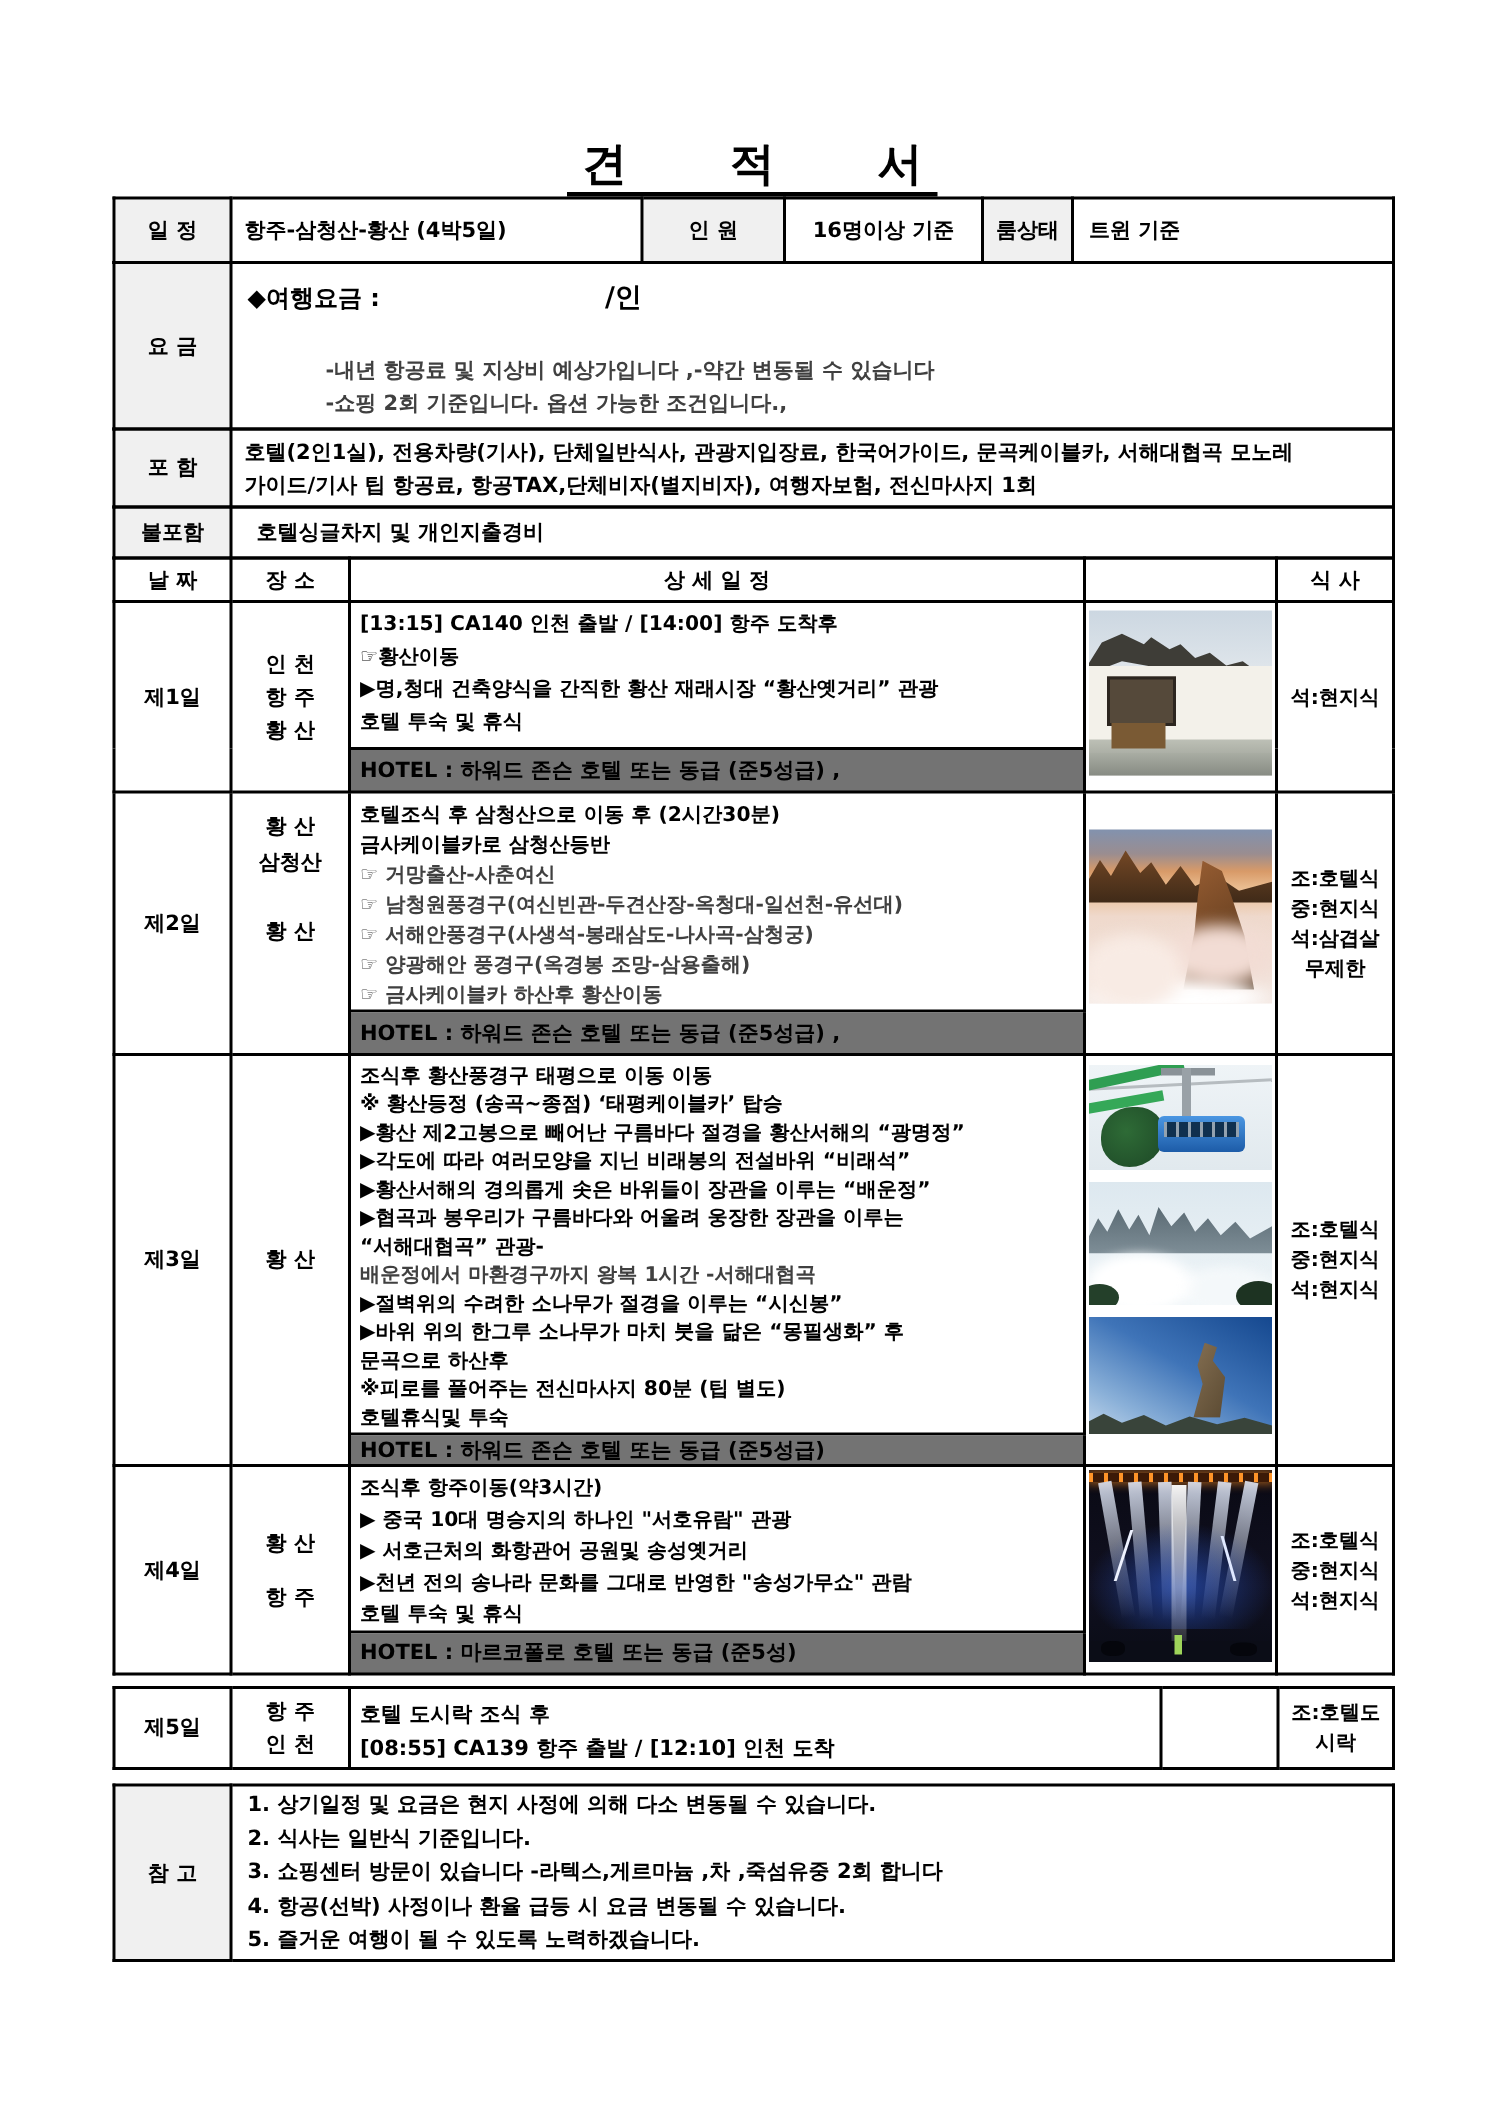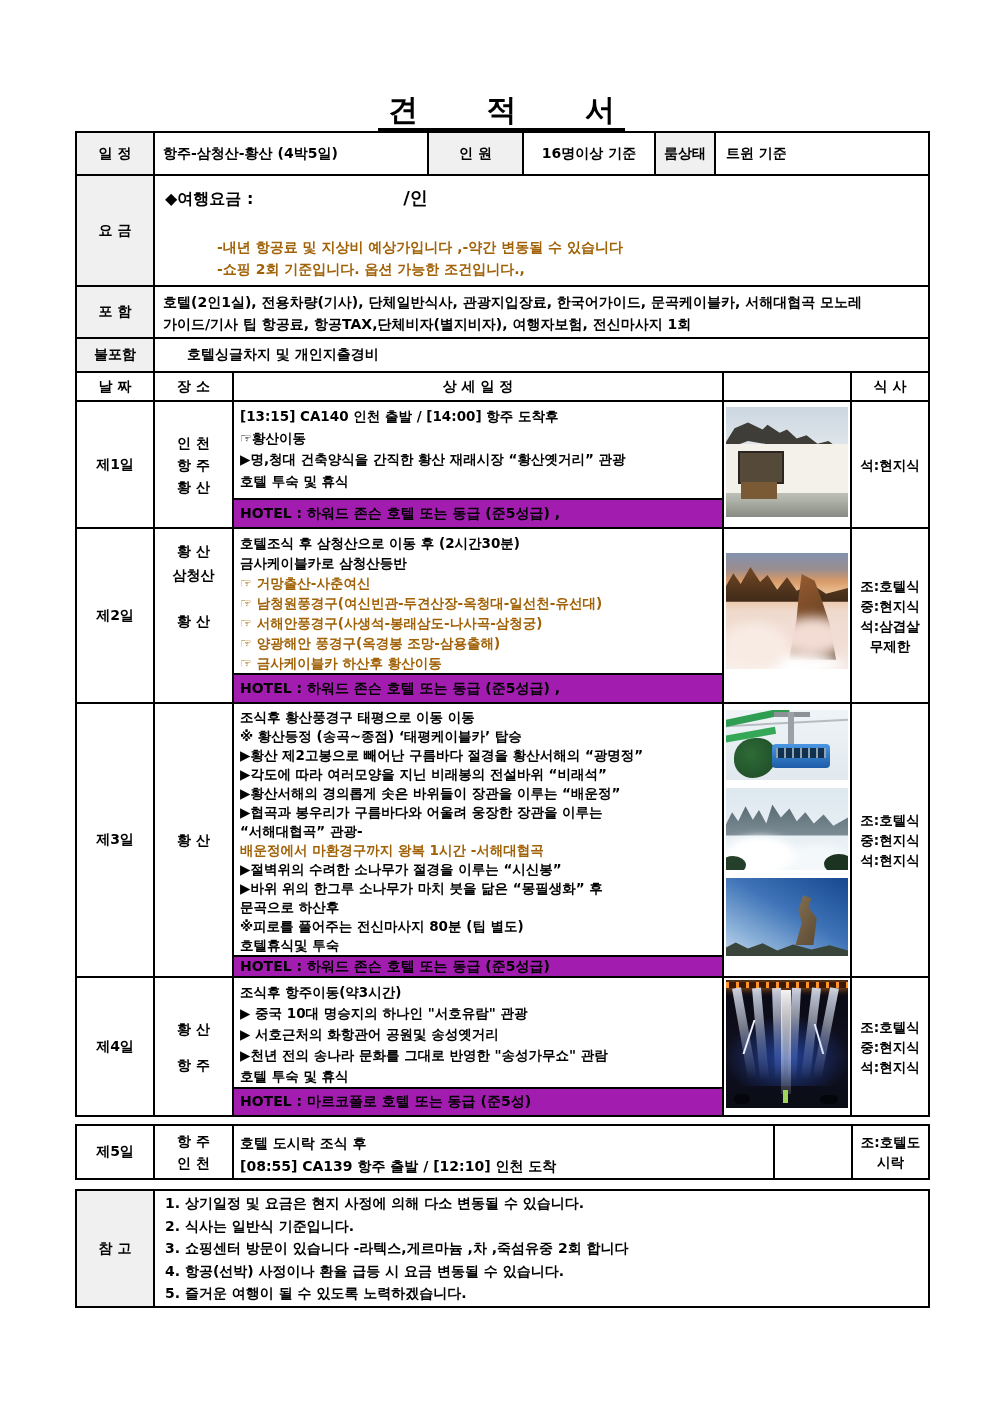--- a/index.html
+++ b/index.html
@@ -23,40 +23,40 @@
   
   .t-head tr{height:43px;}
   .recv-cell{display:flex;align-items:center;padding:0 8px;}
   .recv-name{flex:0 0 56%;}
   .dep-empty{background:#fff;}
 
   
   .t-price td.price-cell{vertical-align:top;padding:10px 8px 0 10px;height:99px;}
   .price-head{font-size:16px;}
   .price-unit{font-size:18px;margin-left:150px;}
-  .blue{color:#a16207;}
+  .blue{color:#404040;}
   .price-notes{margin-top:26px;margin-left:52px;}
   .price-notes .ln{line-height:22px;}
   .ln{white-space:nowrap;}
 
   .t-inc td.inc-cell{height:47px;padding:2px 0 1px 8px;vertical-align:middle;}
   .inc-cell .ln{line-height:22px;}
-  .t-exc td.exc-cell{height:32px;padding-left:32px;}
+  .t-exc td.exc-cell{height:32px;padding-left:16px;}
 
   
   .t-days .hrow td{height:27px;text-align:center;background:#fff;}
   .c-date{text-align:center;}
   .c-place{text-align:center;}
   .c-detail{vertical-align:top;padding:4px 16px 0 6px;border-radius:14px;}
   .c-detail .ln{font-size:13.5px;}
   .d1 .ln{line-height:21.5px;}
   .d2 .ln{line-height:20px;}
   .d3 .ln{line-height:19px;}
   .d4 .ln{line-height:21px;}
-  .c-hotel{background:#a21caf;padding-left:6px;font-size:14px;}
+  .c-hotel{background:#737373;padding-left:6px;font-size:14px;}
   .c-meal{text-align:center;font-size:13.5px;}
   .c-meal div{line-height:20px;white-space:nowrap;}
   .c-photo{vertical-align:top;text-align:center;}
   .place-top{vertical-align:top;padding-top:10px;}
   .place-lines div{line-height:24px;white-space:nowrap;}
   .place-gap{margin-top:22px;}
   .place-mid div{line-height:22px;}
   .pgap14{margin-top:12px;}
   .r-day1{height:98px;} .r-hot1{height:29px;}
   .r-day2{height:145px;} .r-hot2{height:29px;}

